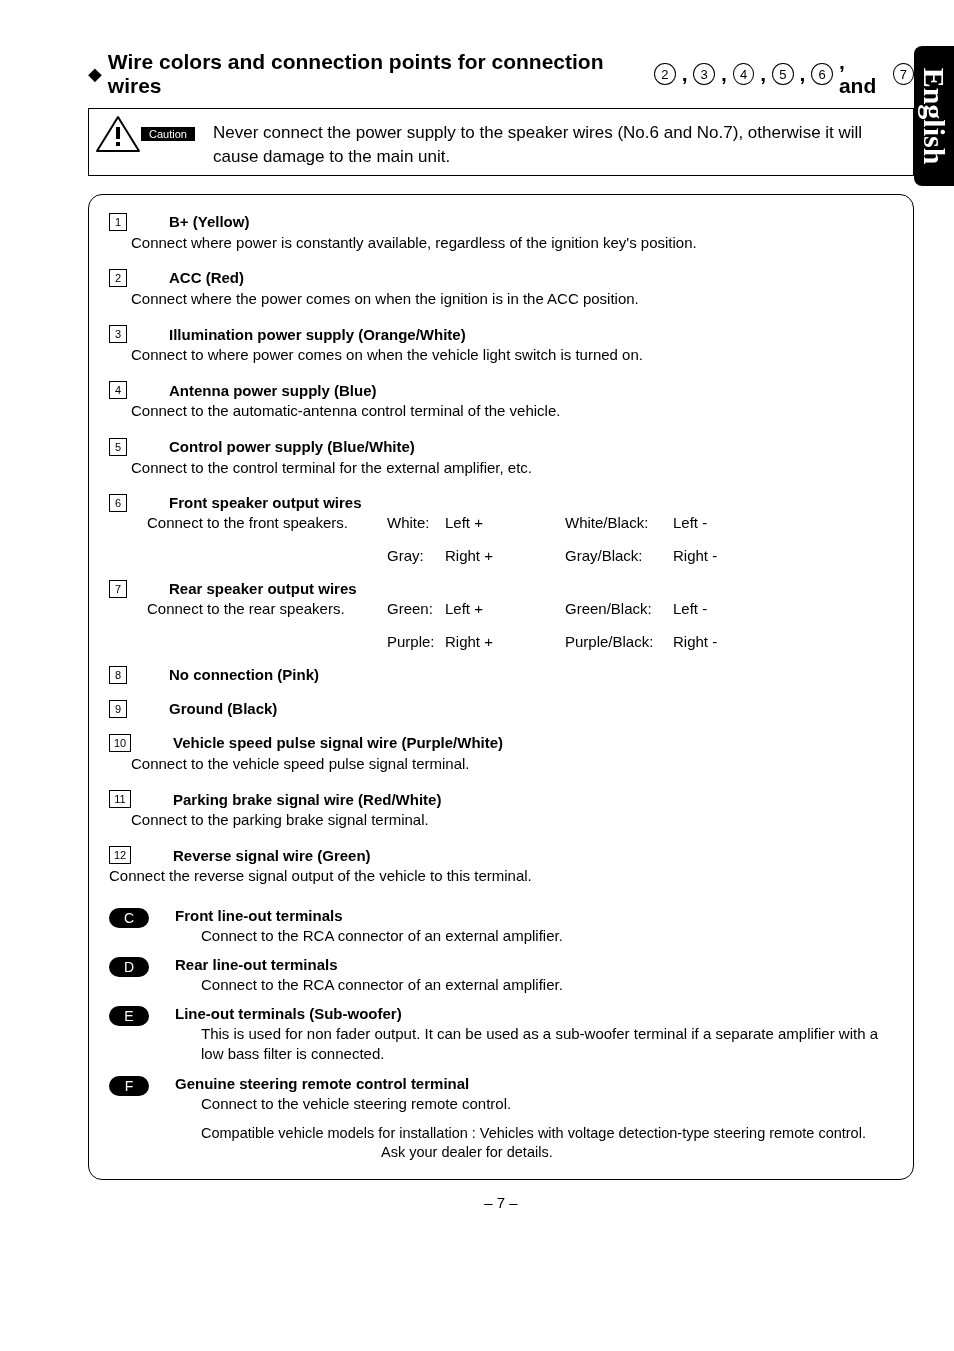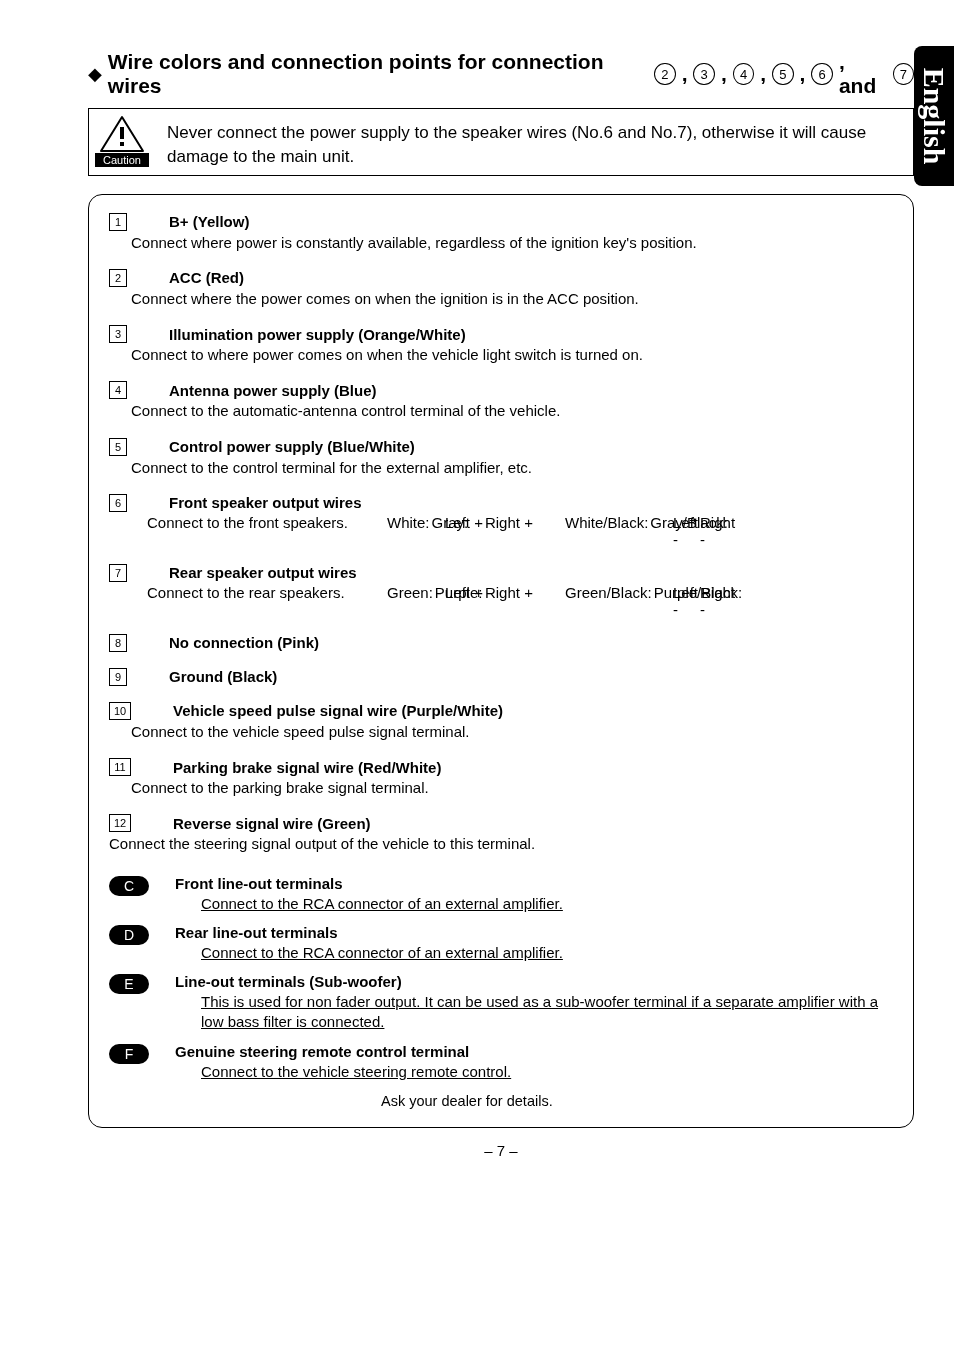--- a/index.html
+++ b/index.html
@@ -63,21 +63,21 @@
   .caution-block {
     border: 1px solid #000;
     display: flex;
     align-items: flex-start;
     padding: 6px 10px 6px 6px;
     margin-bottom: 18px;
     max-width: 822px;
   }
   .caution-icon {
     display: flex;
-    flex-direction: column;
+    flex-direction: row;
     align-items: center;
     margin-right: 18px;
   }
   .caution-icon svg { display: block; }
   .caution-label {
     background: #000;
     color: #fff;
     font-size: 11px;
     padding: 1px 4px;
     text-align: center;
@@ -127,21 +127,22 @@
   .wire-row {
     display: flex;
     font-size: 15px;
     margin-left: 38px;
     margin-top: 2px;
     align-items: flex-start;
   }
   .wire-desc { width: 240px; }
   .col {
     display: flex;
-    gap: 2px;
+    flex-direction: column;
+    gap: 16px;
   }
   .c1 { width: 58px; }
   .c2 { width: 120px; }
   .c3 { width: 108px; }
   .c4 { width: 60px; }
   .section-lower {
     margin-top: 20px;
   }
   .lrow {
     display: flex;
@@ -165,21 +166,20 @@
   }
   .ltitle {
     font-weight: bold;
     font-size: 15px;
   }
   .ldesc {
     font-size: 15px;
     margin-left: 26px;
     margin-top: 2px;
     line-height: 1.35;
-    text-decoration: underline;
   }
   .compat {
     font-size: 14.5px;
     margin-left: 92px;
     margin-top: 6px;
     line-height: 1.35;
   }
   .compat .l2 {
     margin-left: 180px;
   }
@@ -345,21 +345,21 @@
           <span class="numbox wide">11</span>
           <span class="item-title">Parking brake signal wire (Red/White)</span>
         </div>
         <div class="item-desc">Connect to the parking brake signal terminal.</div>
       </div>
     <div class="item">
         <div class="item-head">
           <span class="numbox wide">12</span>
           <span class="item-title">Reverse signal wire (Green)</span>
         </div>
-        <div class="item-desc" style="margin-left:0">Connect the steering signal output of the vehicle to this terminal.</div>
+        <div class="item-desc" style="margin-left:0">Connect the reverse signal output of the vehicle to this terminal.</div>
       </div>
 
     <div class="section-lower">
       <div class="lrow">
           <span class="oval">C</span>
           <div>
             <div class="ltitle">Front line-out terminals</div>
             <div class="ldesc">Connect to the RCA connector of an external amplifier.</div>
           </div>
         </div>
@@ -378,20 +378,21 @@
           </div>
         </div>
       <div class="lrow">
           <span class="oval">F</span>
           <div>
             <div class="ltitle">Genuine steering remote control terminal</div>
             <div class="ldesc">Connect to the vehicle steering remote control.</div>
           </div>
         </div>
       <div class="compat">
+        <div>Compatible vehicle models for installation : Vehicles with voltage detection-type steering remote control.</div>
         <div class="l2">Ask your dealer for details.</div>
       </div>
     </div>
 
   </div>
 
   <div class="pagenum">– 7 –</div>
 
 </div>
 

